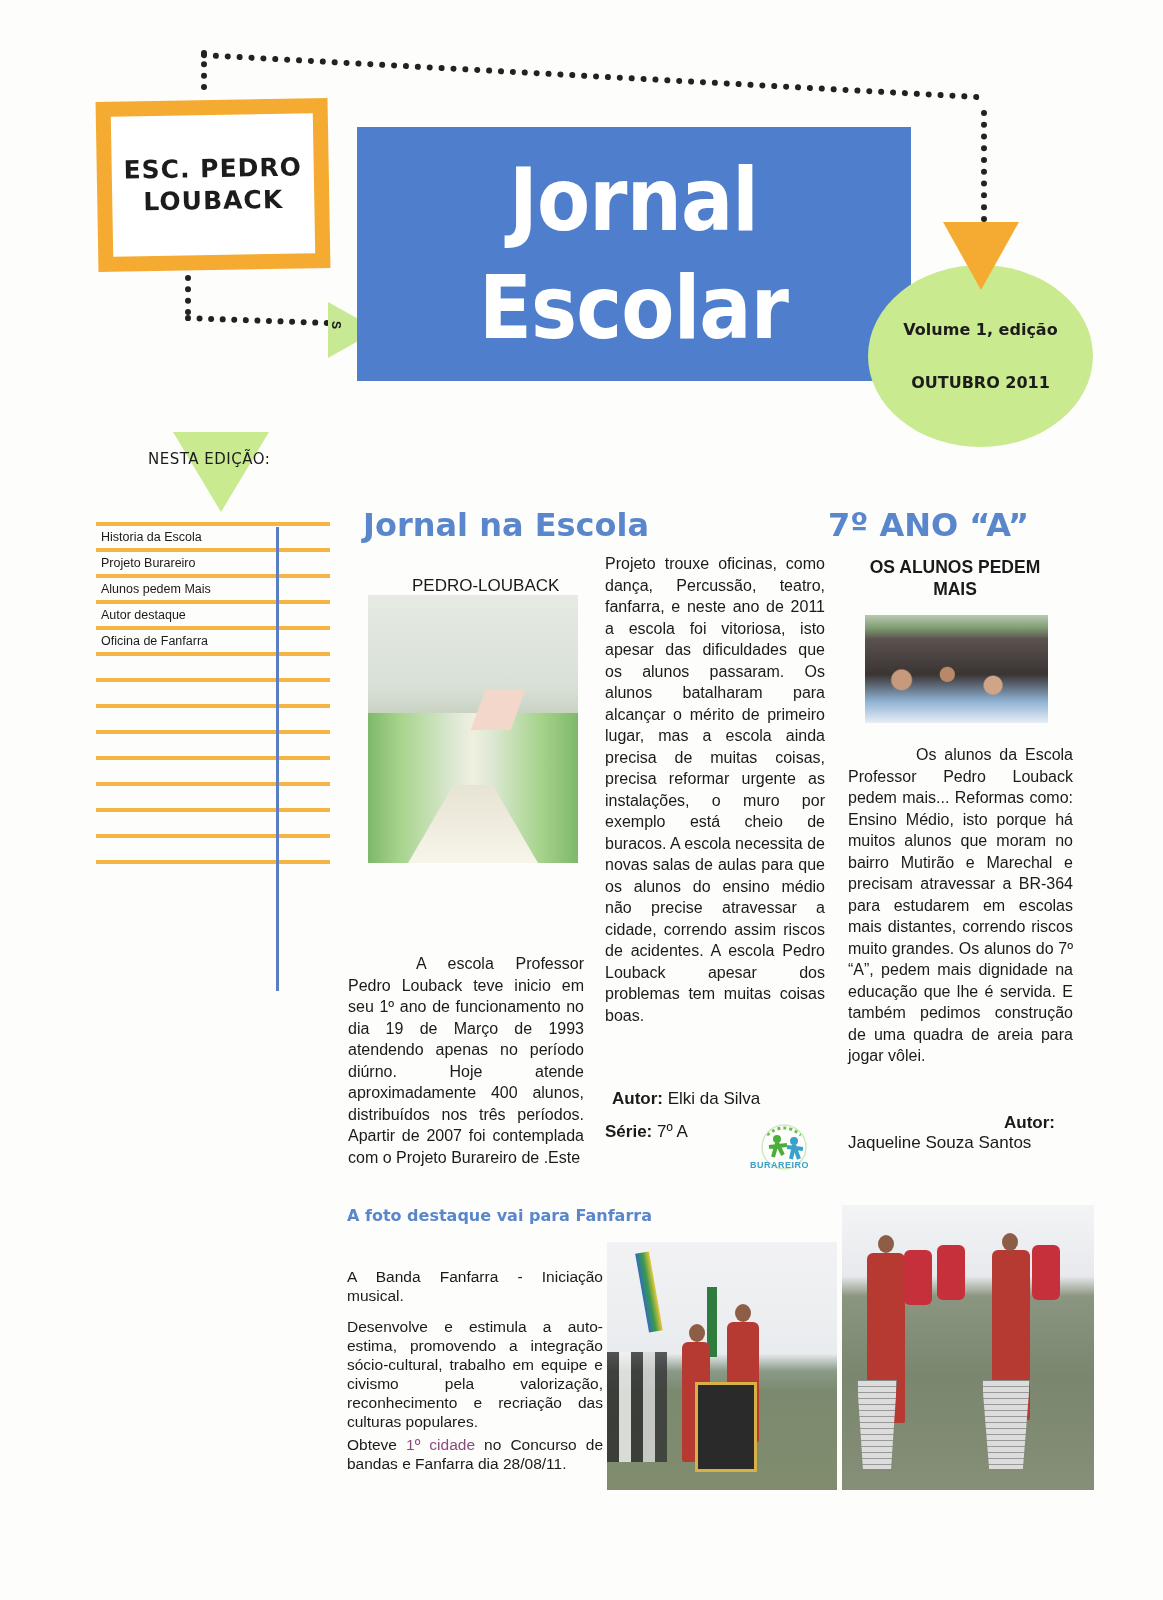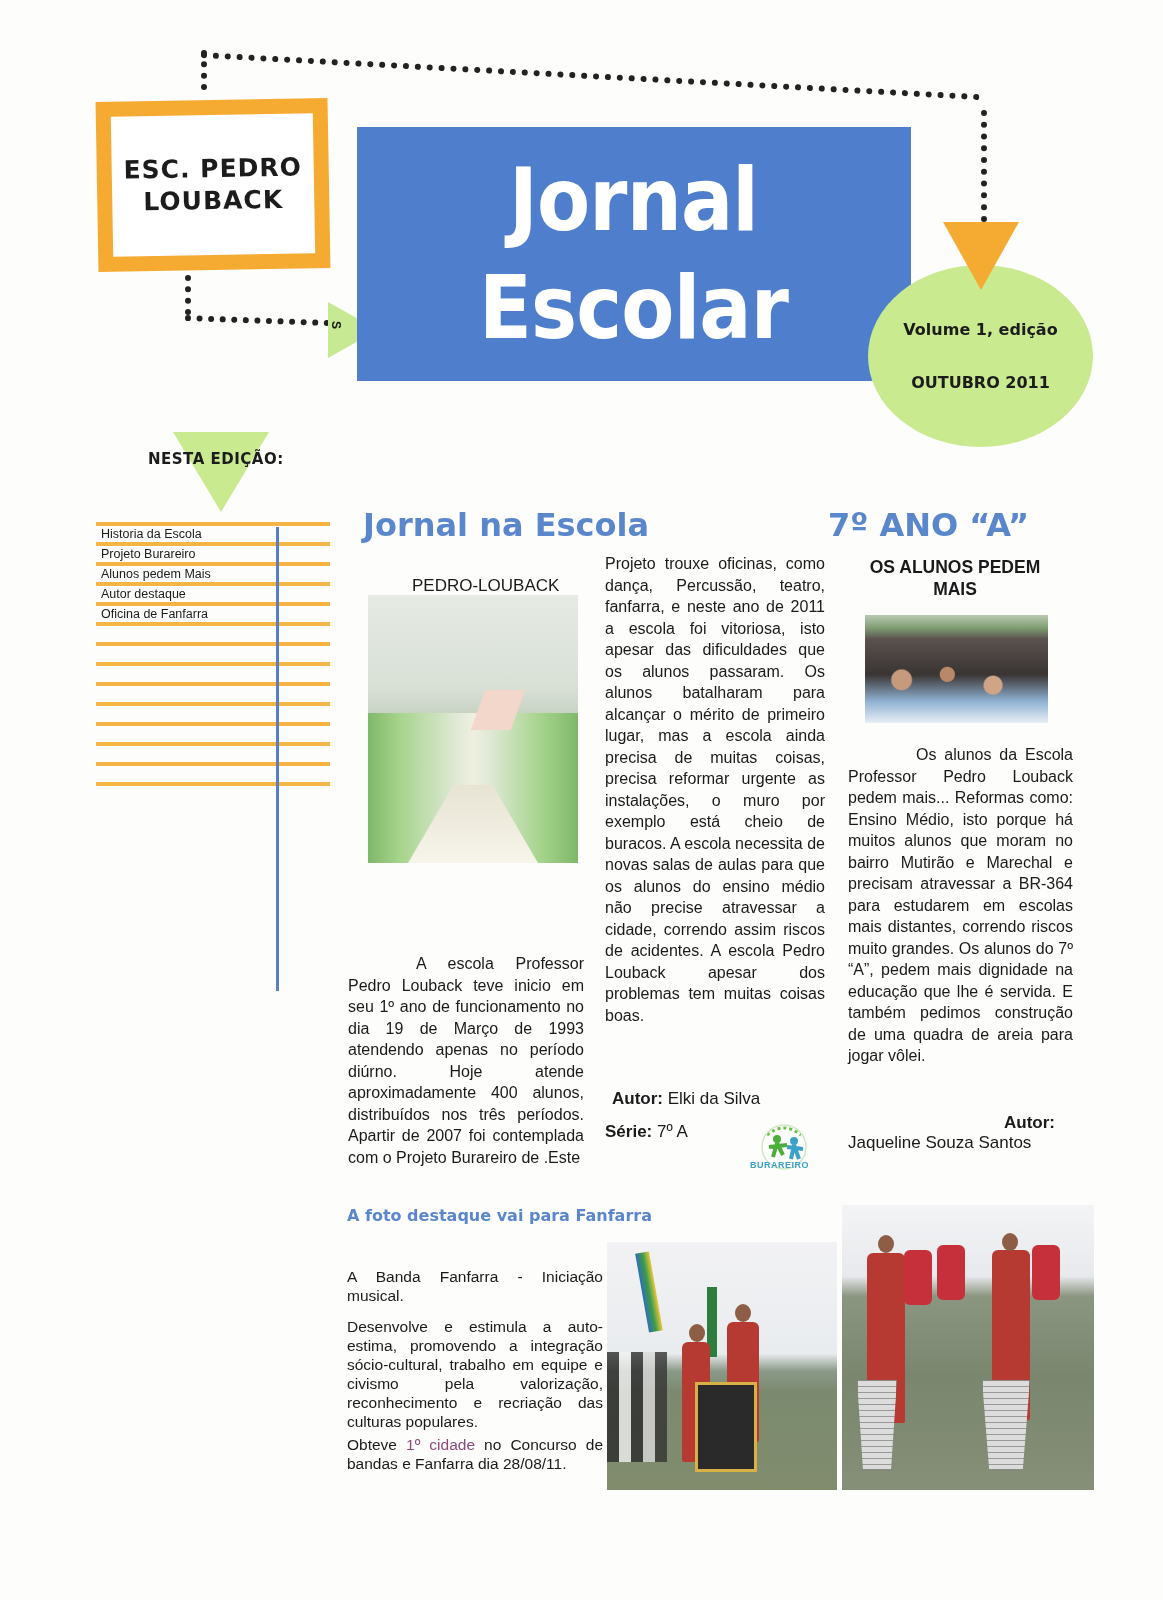--- a/index.html
+++ b/index.html
@@ -20,24 +20,24 @@
   #masthead-title { font-family: "DejaVu Sans", sans-serif; font-weight: 900; color: #fff; font-size: 88px; line-height: 108px; text-align: center; letter-spacing: -1px; transform: scaleX(0.88); }
 
   .tri-right { position: absolute; width: 0; height: 0; border-top: 28px solid transparent; border-bottom: 28px solid transparent; border-left: 50px solid #c8e994; }
   .tri-down { position: absolute; width: 0; height: 0; border-left: 38px solid transparent; border-right: 38px solid transparent; border-top: 68px solid #f5ab32; }
 
   #edition-oval { left: 868px; top: 265px; width: 225px; height: 182px; border-radius: 50%; background: #c9ea8f; display: flex; flex-direction: column; align-items: center; justify-content: center; gap: 34px; }
   .edition-text { font-family: "DejaVu Sans", sans-serif; font-weight: 900; font-size: 16px; color: #1c1c1c; }
 
   
   #sidebar-tri { left: 173px; top: 432px; width: 0; height: 0; border-left: 48px solid transparent; border-right: 48px solid transparent; border-top: 80px solid #c9ea8f; }
-  #sidebar-title { left: 148px; top: 450px; font-family: "DejaVu Sans", sans-serif; font-weight: 700; font-size: 15px; color: #1c1c1c; letter-spacing: 0.5px; }
+  #sidebar-title { left: 148px; top: 450px; font-family: "DejaVu Sans", sans-serif; font-weight: 400; font-size: 15px; color: #1c1c1c; letter-spacing: 0.5px; }
   #toc { left: 96px; top: 522px; width: 234px; }
   .toc-line { height: 4px; background: #f5b443; }
-  .toc-row { height: 16px; display: flex; align-items: center; padding-left: 5px; font-size: 12.5px; color: #1a1a1a; }
+  .toc-row { height: 22px; display: flex; align-items: center; padding-left: 5px; font-size: 12.5px; color: #1a1a1a; }
   #toc-vline { left: 276px; top: 527px; width: 3px; height: 464px; background: #5a7fc0; }
 
   
   .sec-title { position: absolute; font-family: "DejaVu Sans", sans-serif; font-weight: 900; color: #5a86cc; margin-top: 11px; }
   #h-jornal { left: 363px; top: 495px; font-size: 32px; }
   #h-ano { left: 828px; top: 495px; font-size: 32px; }
   #h-foto { left: 347px; top: 1195px; font-size: 16px; }
 
   .body-text { position: absolute; font-size: 16px; line-height: 21.5px; text-align: justify; color: #1a1a1a; }
   .indent { text-indent: 68px; }

